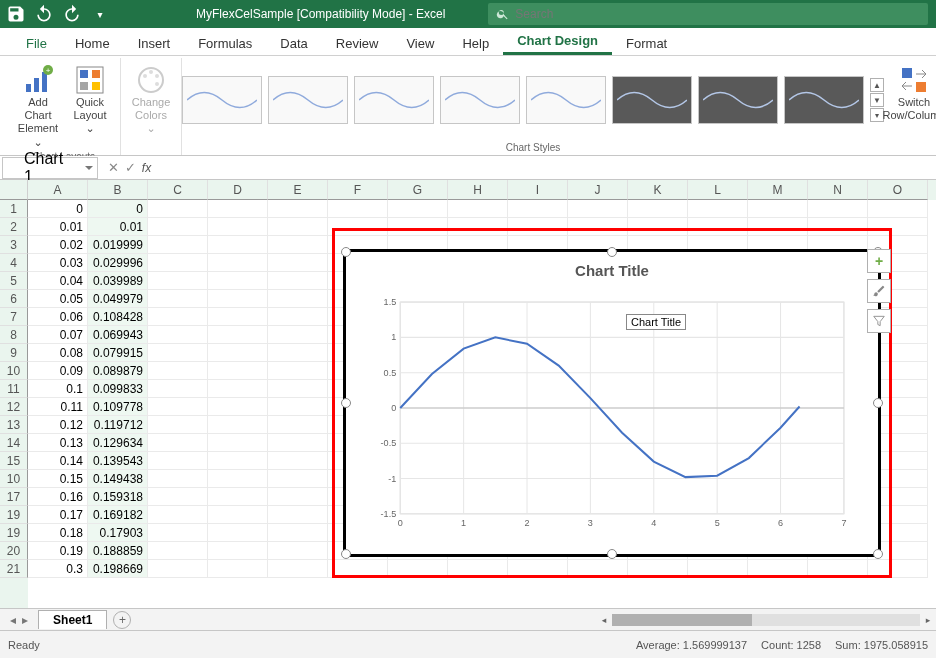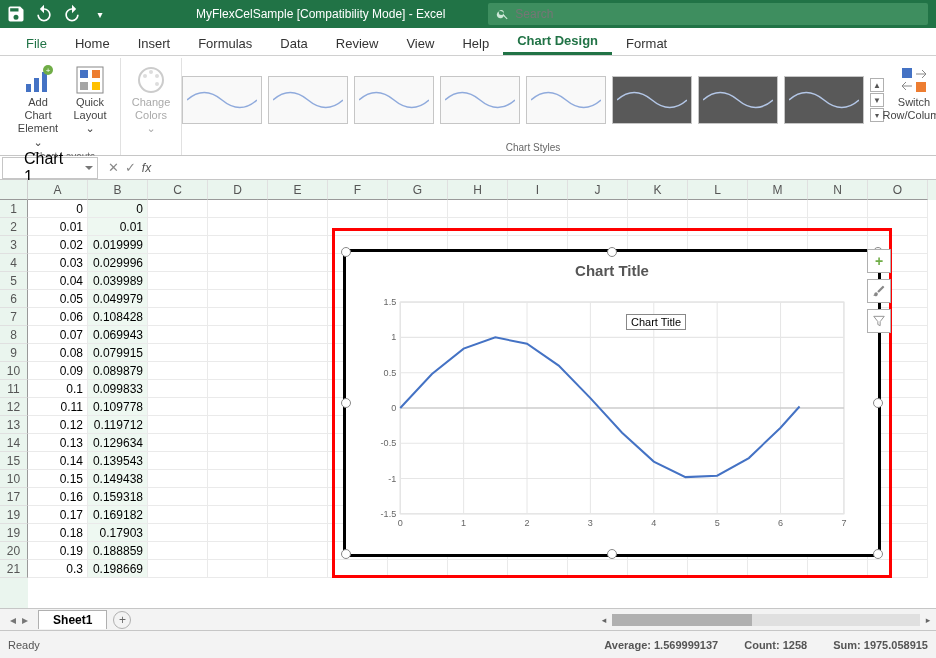--- a/index.html
+++ b/index.html
@@ -72,21 +72,21 @@
 .sheetnav { display: flex; gap: 6px; padding: 0 10px; color: #777; }
 .sheettab { padding: 2px 14px; background: #fff; border: 1px solid #b0b0b0; border-bottom: none; font-weight: 600; cursor: pointer; }
 .addsheet { width: 18px; height: 18px; border: 1px solid #b0b0b0; border-radius: 50%; display: flex; align-items: center; justify-content: center; margin-left: 6px; font-size: 12px; color: #666; cursor: pointer; }
 .sheet-spacer { flex: 1; }
 .hscroll { width: 340px; display: flex; align-items: center; }
 .hscroll-track { flex: 1; height: 12px; background: #e0e0e0; position: relative; }
 .hscroll-thumb { position: absolute; left: 0; width: 140px; height: 12px; background: #b0b0b0; }
 .hscroll-btn { width: 16px; height: 16px; display:flex; align-items:center; justify-content:center; font-size:9px; color:#666; cursor:pointer;}
 .statusbar { height: 28px; background: #f3f3f3; border-top: 1px solid #c6c6c6; display: flex; align-items: center; font-size: 11px; color: #555; padding: 12px 8px; }
 .statusbar .spacer { flex: 1; }
-.statusbar .stat { margin-left: 26px; font-weight: bold; }
+.statusbar .stat { margin-left: 14px; }
 </style>
 </head>
 <body>
 
 <div class="titlebar">
   <div class="tb-left">
     <span class="tb-icon">
         <svg viewBox="0 0 24 24">
           <path d="M17 3H5a2 2 0 0 0-2 2v14a2 2 0 0 0 2 2h14a2 2 0 0 0 2-2V7l-4-4zM12 19a3 3 0 1 1 0-6 3 3 0 0 1 0 6zm3-10H5V5h10v4z"></path>
         </svg>

